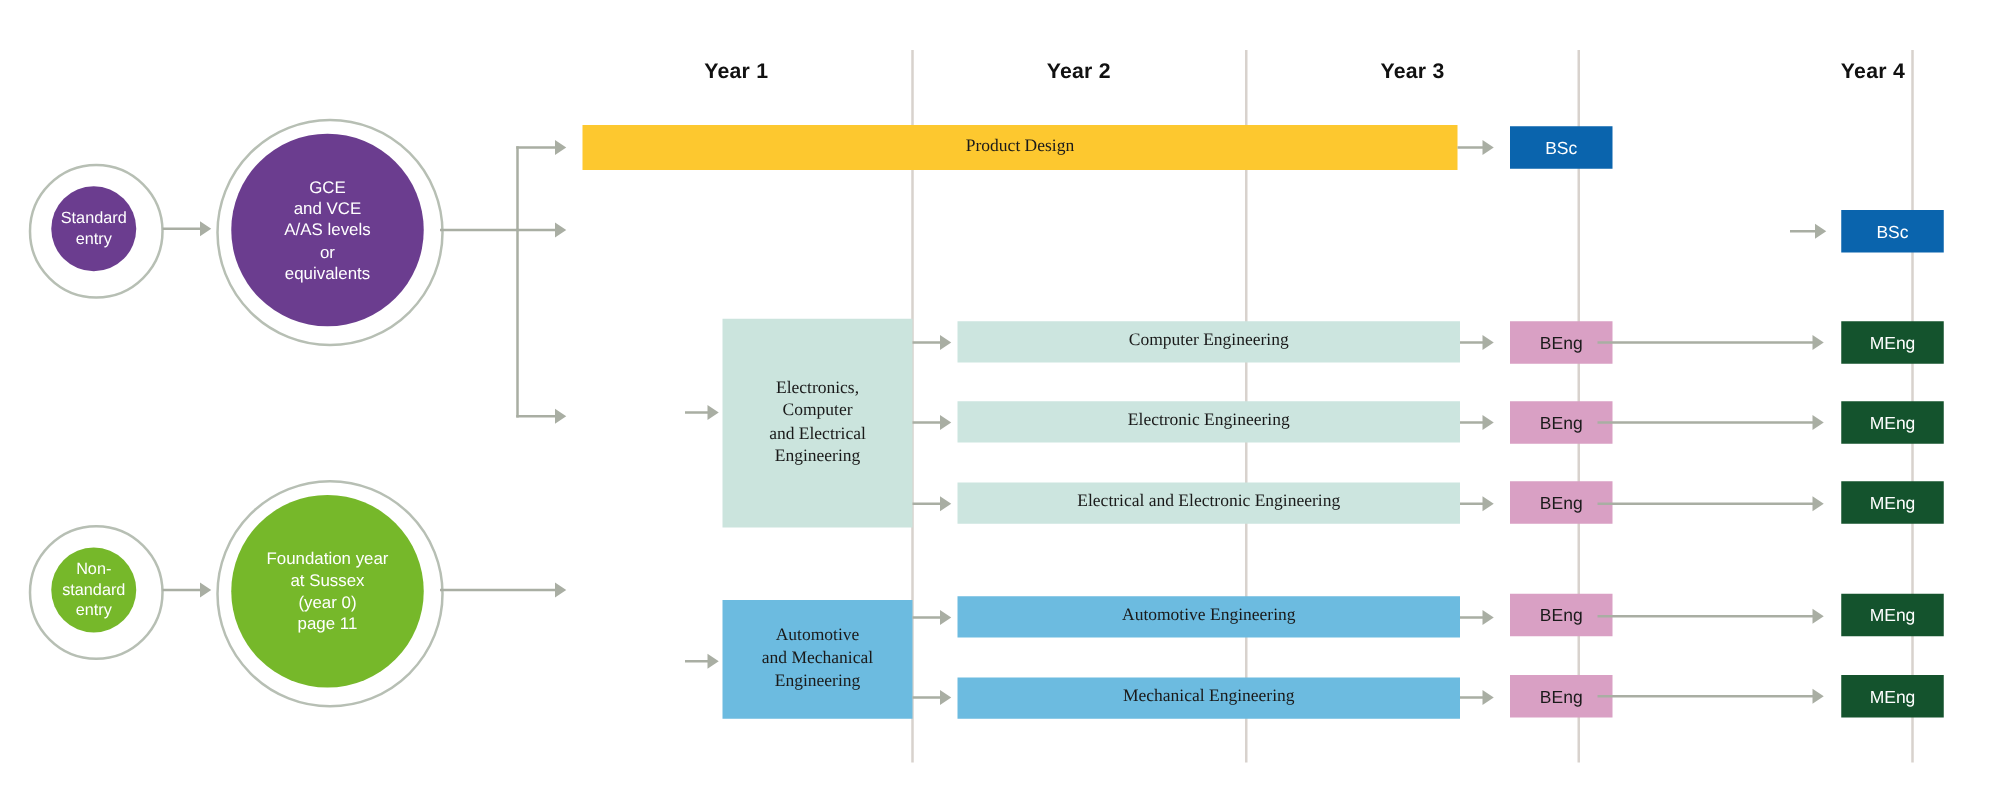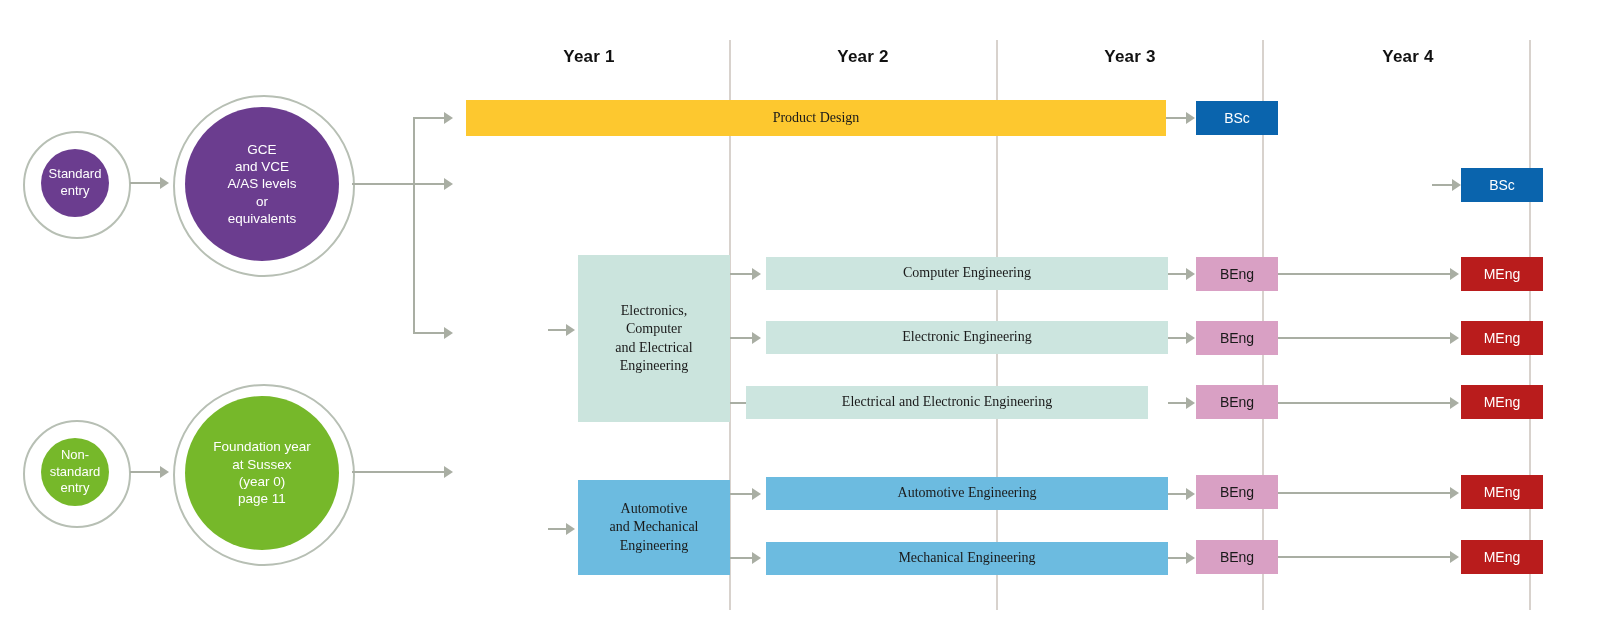--- a/index.html
+++ b/index.html
@@ -32,39 +32,39 @@
   .bar.yellow{background:#fdc82f;}
   .bar.mint{background:#cce5df;}
   .bar.blue{background:#6cbbe0;}
   .bar.stream-mint{background:#cbe4dd;}
   .bar.stream-blue{background:#6cbbe0;}
   .bar.common{background:linear-gradient(180deg,#bfe0d8 0%,#a7d6dc 45%,#84c5df 100%);
               font-size:13.5px;line-height:1.45;}
 
   
   .badge{position:absolute;display:flex;align-items:center;justify-content:center;
-         font-size:14px;}
+         font-size:14px;margin-left:12px;}
   .badge.bsc{background:#0a64ad;color:#fff;}
   .badge.beng{background:#d9a0c4;color:#1a1a1a;}
-  .badge.meng{background:#b91c1c;color:#fff;}
+  .badge.meng{background:#14532d;color:#fff;}
 </style>
 </head>
 <body>
 
 <div id="stage">
 
   <div class="gridline" style="left:729px;"></div>
   <div class="gridline" style="left:996px;"></div>
   <div class="gridline" style="left:1262px;"></div>
   <div class="gridline" style="left:1529px;"></div>
 
   <div class="year-label" style="left:509px;">Year 1</div>
   <div class="year-label" style="left:783px;">Year 2</div>
   <div class="year-label" style="left:1050px;">Year 3</div>
-  <div class="year-label" style="left:1328px;">Year 4</div>
+  <div class="year-label" style="left:1364px;text-align:right;">Year 4</div>
 
   <div class="ring" style="left:23px;top:131px;width:104px;height:104px;"></div>
   <div class="disc small" style="left:41px;top:149px;width:68px;height:68px;background:#6b3d8f;">
     <span>Standard<br>entry</span>
   </div>
 
   <div class="hline" style="left:130px;top:182px;width:32px;"></div>
   <div class="arrow" style="left:160px;top:177px;"></div>
 
   <div class="ring" style="left:173px;top:95px;width:178px;height:178px;"></div>
@@ -132,21 +132,21 @@
   <div class="badge meng" style="left:1461px;top:257px;width:82px;height:34px;">MEng</div>
 
   <div class="bar mint" style="left:766px;top:321px;width:402px;height:33px;">Electronic Engineering</div>
   <div class="hline" style="left:1168px;top:337px;width:20px;"></div>
   <div class="arrow" style="left:1186px;top:332px;"></div>
   <div class="badge beng" style="left:1196px;top:321px;width:82px;height:34px;">BEng</div>
   <div class="hline" style="left:1278px;top:337px;width:174px;"></div>
   <div class="arrow" style="left:1450px;top:332px;"></div>
   <div class="badge meng" style="left:1461px;top:321px;width:82px;height:34px;">MEng</div>
 
-  <div class="bar mint" style="left:746px;top:386px;width:402px;height:33px;">Electrical and Electronic Engineering</div>
+  <div class="bar mint" style="left:766px;top:386px;width:402px;height:33px;">Electrical and Electronic Engineering</div>
   <div class="hline" style="left:1168px;top:402px;width:20px;"></div>
   <div class="arrow" style="left:1186px;top:397px;"></div>
   <div class="badge beng" style="left:1196px;top:385px;width:82px;height:34px;">BEng</div>
   <div class="hline" style="left:1278px;top:402px;width:174px;"></div>
   <div class="arrow" style="left:1450px;top:397px;"></div>
   <div class="badge meng" style="left:1461px;top:385px;width:82px;height:34px;">MEng</div>
 
   <div class="bar stream-blue" style="left:578px;top:480px;width:152px;height:95px;">
     <span>Automotive<br>and Mechanical<br>Engineering</span>
   </div>

